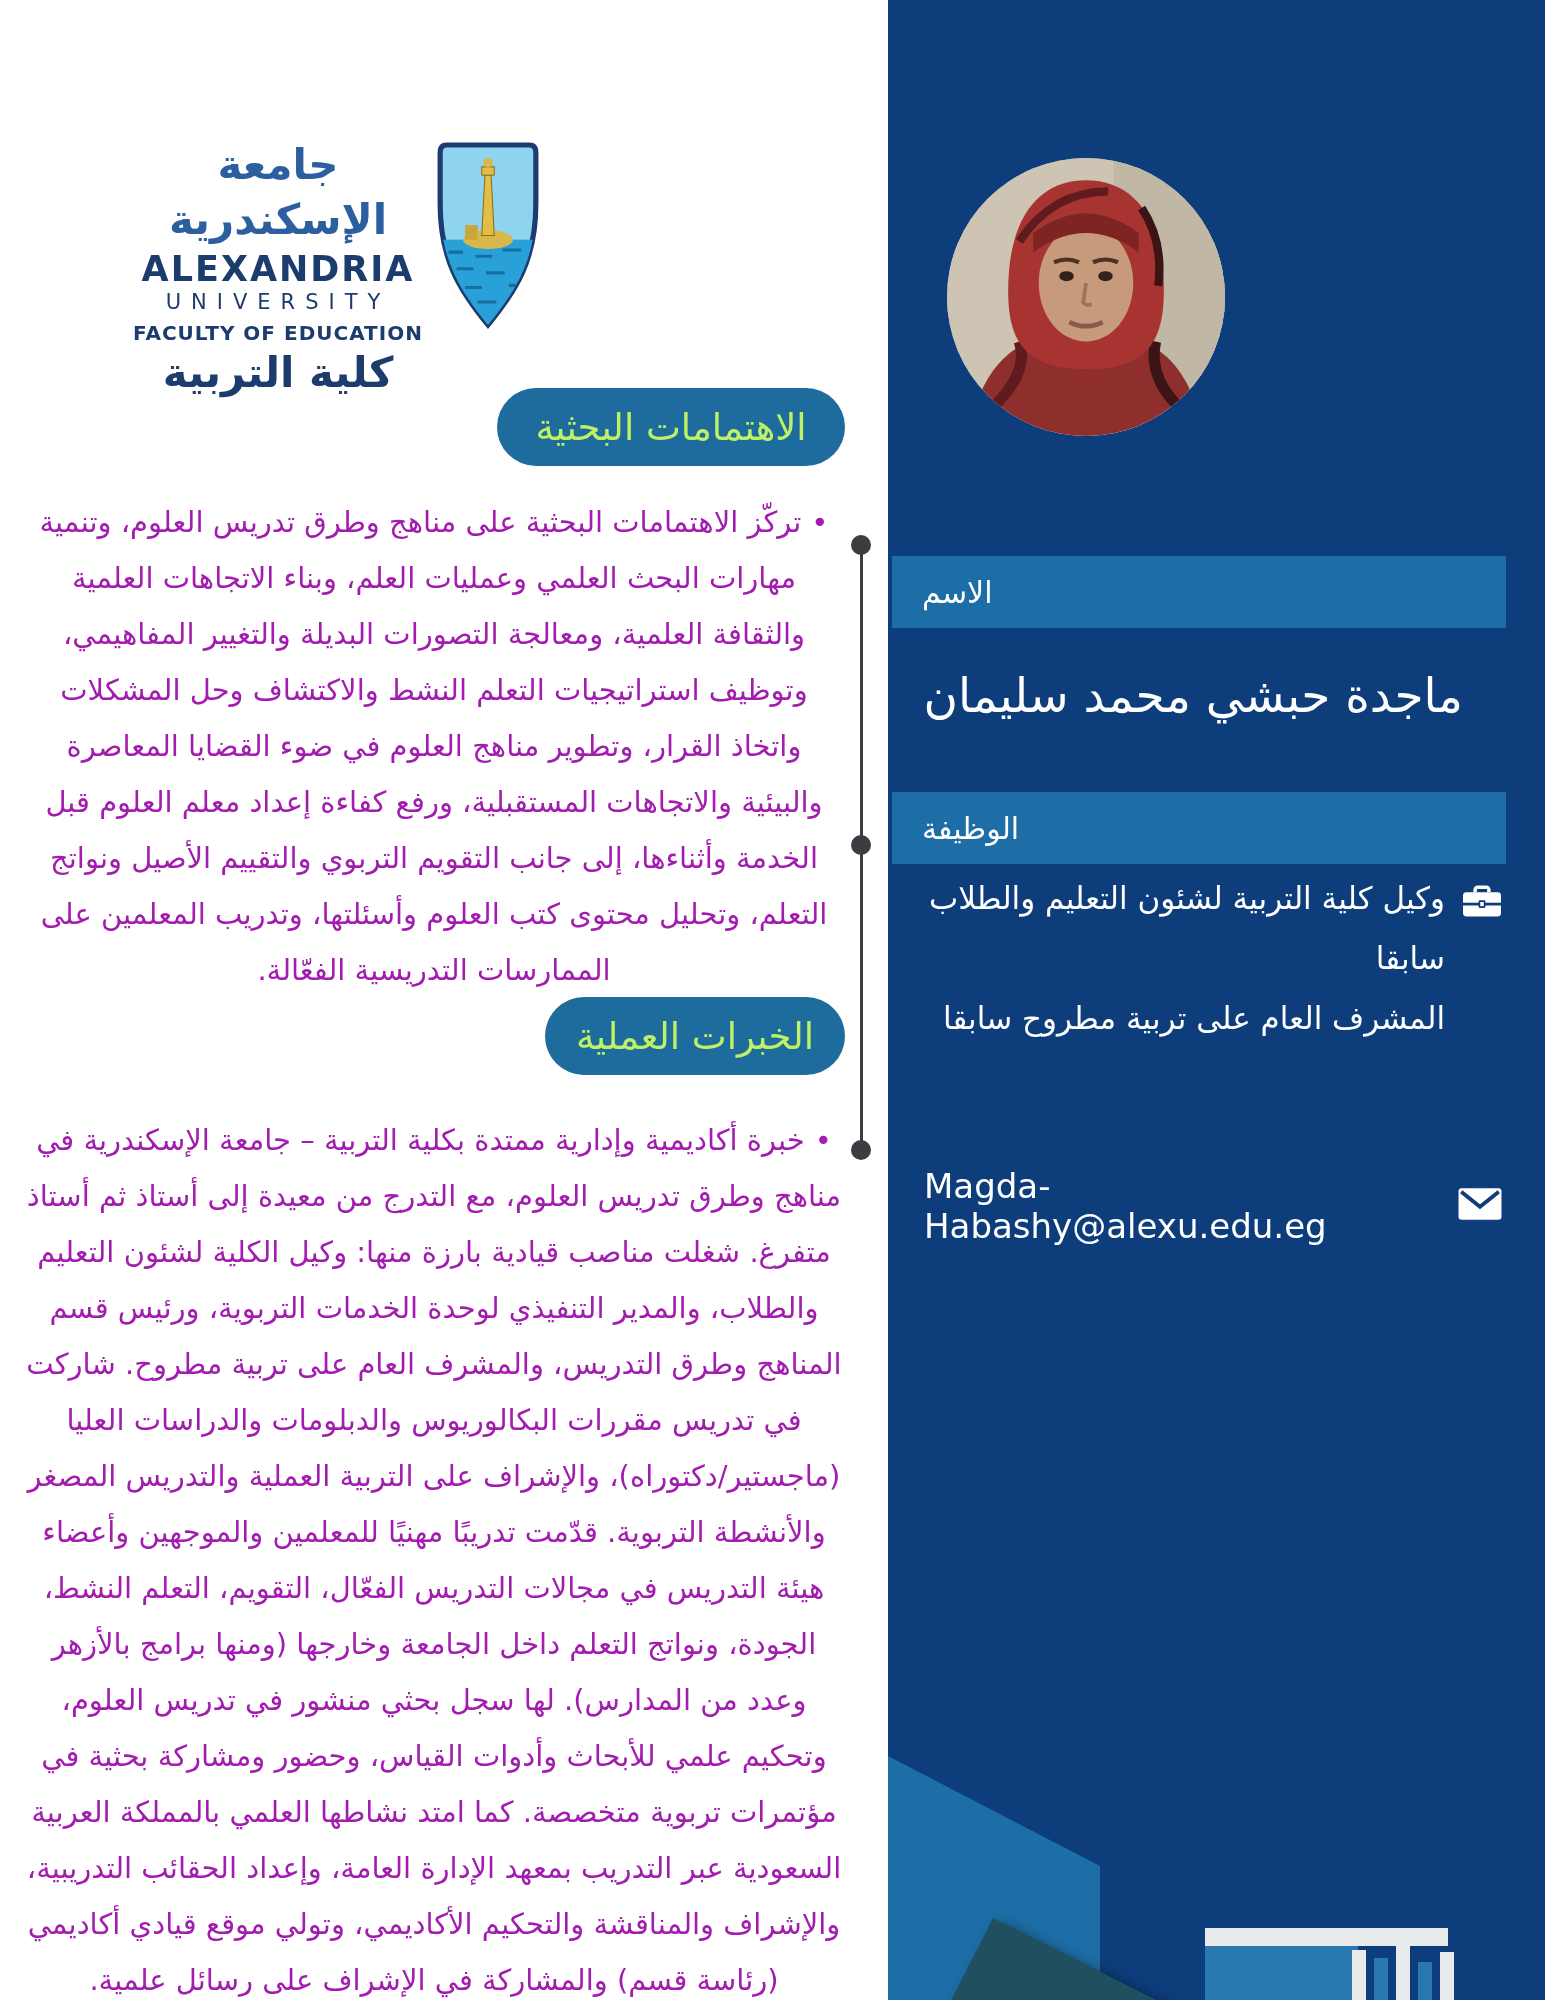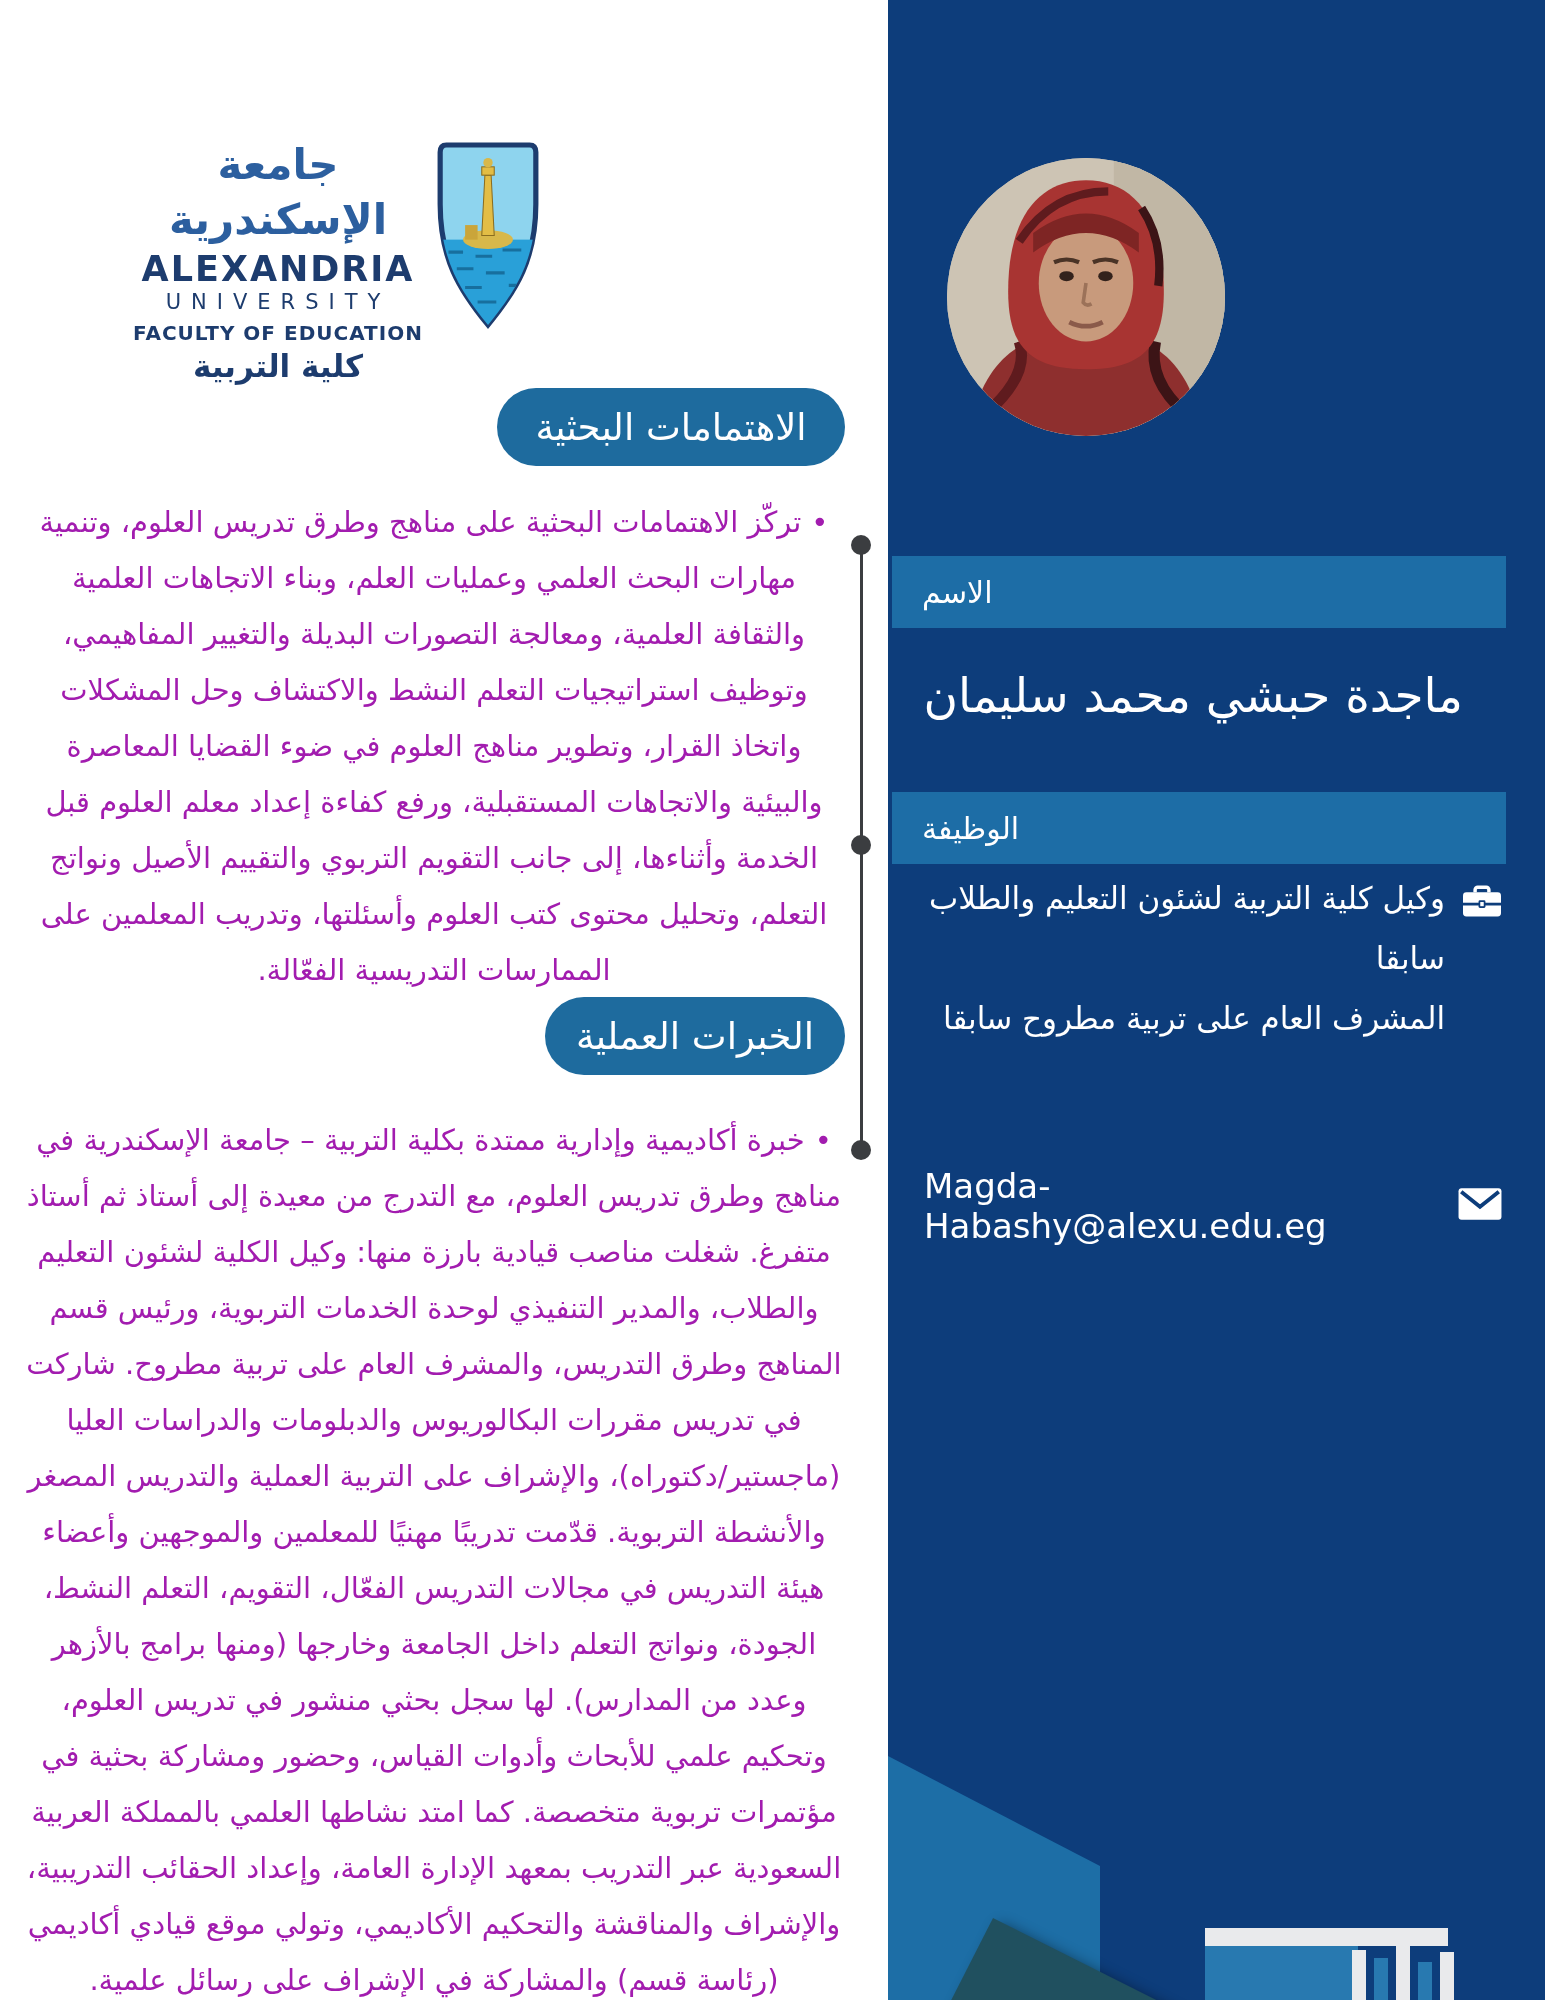--- a/index.html
+++ b/index.html
@@ -24,23 +24,23 @@
         gap:20px;color:#ffffff;margin-left:36px;}
   .email-text{font-size:34px;color:#ffffff;text-decoration:none;direction:ltr;}
   .deco{position:absolute;left:0;bottom:0;width:657px;height:340px;}
   
   .logo{position:absolute;left:126px;top:138px;display:flex;align-items:flex-start;gap:6px;}
   .logo-text{width:304px;text-align:center;color:#1d3c6e;}
   .logo-callig{font-size:42px;font-weight:bold;color:#2c5f9f;line-height:1.3;}
   .logo-alex{font-size:35px;font-weight:bold;letter-spacing:2px;margin-top:2px;}
   .logo-univ{font-size:21px;letter-spacing:10px;margin-top:1px;}
   .logo-fac{font-size:20px;font-weight:bold;letter-spacing:1px;margin-top:7px;}
-  .logo-kulliya{font-size:31px;font-weight:bold;margin-top:3px;direction:rtl;}
+  .logo-kulliya{font-size:42px;font-weight:bold;margin-top:3px;direction:rtl;}
   
-  .pill{position:absolute;height:78px;background:#1e6b9e;border-radius:40px;color:#ffffff;
+  .pill{position:absolute;height:78px;background:#1e6b9e;border-radius:40px;color:#bef264;
         font-size:37px;display:flex;align-items:center;justify-content:center;direction:rtl;}
   .pill-research{left:497px;top:388px;width:348px;}
   .pill-exp{left:545px;top:997px;width:300px;}
   .para{position:absolute;left:22px;width:824px;direction:rtl;text-align:center;
         font-size:29px;line-height:56px;color:#a21caf;}
   .para-research{top:494px;}
   .para-exp{top:1112px;}
   .bullet{margin-left:10px;}
   
   .timeline-line{position:absolute;left:860px;top:545px;width:3px;height:605px;background:#3b3d40;}

